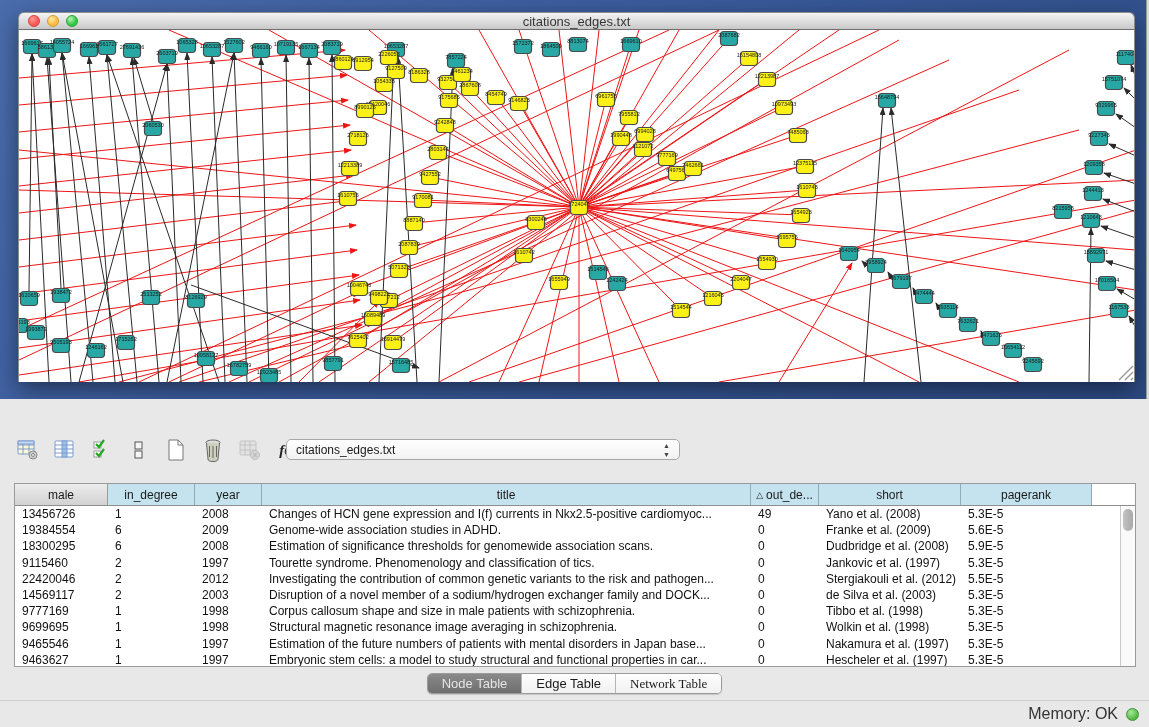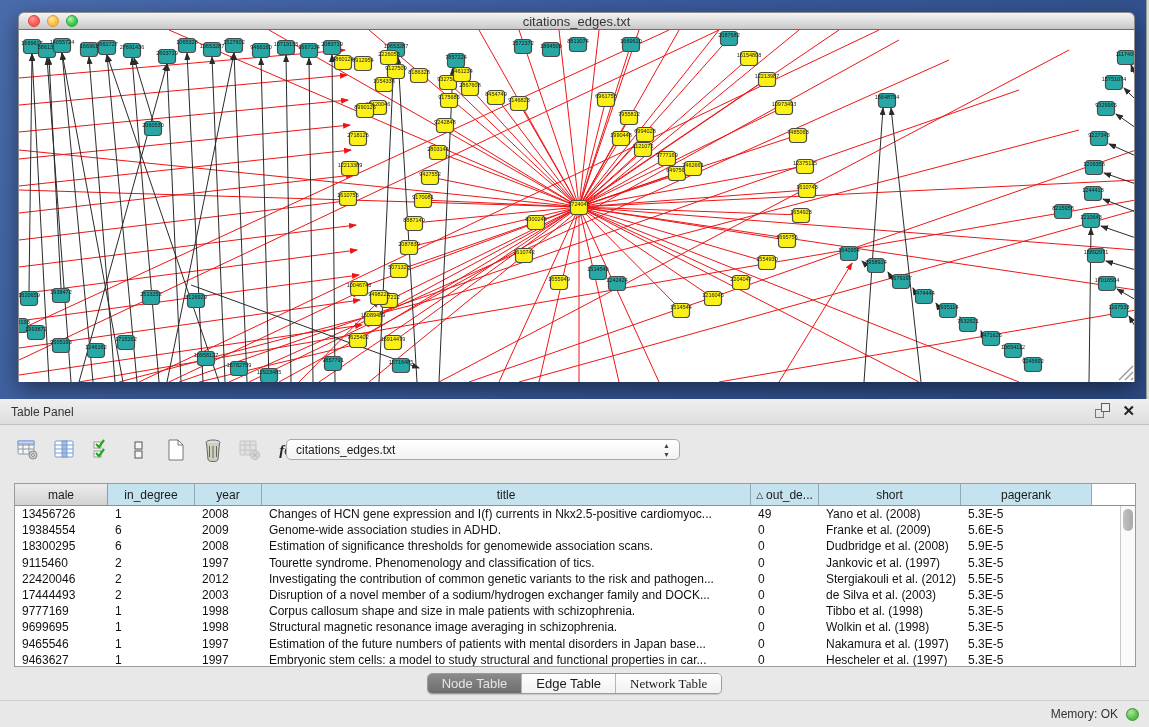--- a/index.html
+++ b/index.html
@@ -69,21 +69,21 @@
   .seg { display:flex; height:21px; border:1px solid #9b9b9b; border-radius:5px; overflow:hidden;
     background:#fdfdfd; box-shadow:0 1px 1px rgba(0,0,0,.15); }
   .seg-btn { font-size:13px; color:#1a1a1a; padding:0 14px; display:flex; align-items:center;
     border-right:1px solid #b5b5b5; background:linear-gradient(#fefefe,#f1f1f1); }
   .seg-btn:last-child { border-right:none;font-family:Liberation Serif, serif; }
   .seg-btn.active { background:linear-gradient(#8a8a8a,#6e6e6e); color:#e6e6e6; }
 
   
   .statusbar { position:absolute; left:0; top:301px; width:1149px; height:27px; border-top:1px solid #cfcfcf;
     display:flex; align-items:center; justify-content:flex-end; }
-  .mem-label { font-size:12px; color:#333; margin-right:8px; }
+  .mem-label { font-size:16px; color:#333; margin-right:8px; }
   .mem-dot { width:13px; height:13px; border-radius:50%; margin-right:10px;
     background:radial-gradient(circle at 35% 30%, #a8e89a, #55bb44 65%); border:1.5px solid #3f8f3f; }
 </style>
 </head>
 <body>
 
 <div class="screen">
 
   <div class="desktop">
     <div class="mac-window">
@@ -704,30 +704,20 @@
             <line x1="1112" y1="350" x2="1114" y2="348"></line>
           </g>
         </svg>
       </div>
     </div>
     <div class="right-sliver"></div>
   </div>
 
   <div class="bottom">
 
-    <div class="panel-header">
-      <span class="panel-title">Table Panel</span>
-      <div class="panel-actions">
-        <span class="float-icon">
-            <span class="sq1"></span>
-            <span class="sq2"></span>
-          </span>
-        <span class="close-x">✕</span>
-      </div>
-    </div>
 
     <div class="toolbar">
       <div class="tb-icons">
         <span class="tb-btn">
           <svg width="22" height="22" viewBox="0 0 22 22">
               <rect x="1" y="2" width="16" height="13" rx="1" fill="#fdf6d8" stroke="#7a9bd0"></rect>
               <path d="M1 6h16M1 10h16M6 2v13M12 2v13" stroke="#7a9bd0" stroke-width="1"></path>
               <rect x="1" y="2" width="16" height="3" fill="#c7d9f2" stroke="#7a9bd0"></rect>
               <circle cx="16" cy="16" r="4" fill="#cfcfcf" stroke="#8a8a8a"></circle>
               <circle cx="16" cy="16" r="1.5" fill="#efefef" stroke="#8a8a8a"></circle>
@@ -836,21 +826,21 @@
           <div class="tr">
             <div class="td" style="width: 93px;">22420046</div>
             <div class="td" style="width: 87px;">2</div>
             <div class="td" style="width: 67px;">2012</div>
             <div class="td" style="width: 489px;">Investigating the contribution of common genetic variants to the risk and pathogen...</div>
             <div class="td" style="width: 68px;">0</div>
             <div class="td" style="width: 142px;">Stergiakouli et al. (2012)</div>
             <div class="td" style="width: 131px;">5.5E-5</div>
           </div>
           <div class="tr">
-            <div class="td" style="width: 93px;">17444493</div>
+            <div class="td" style="width: 93px;">14569117</div>
             <div class="td" style="width: 87px;">2</div>
             <div class="td" style="width: 67px;">2003</div>
             <div class="td" style="width: 489px;">Disruption of a novel member of a sodium/hydrogen exchanger family and DOCK...</div>
             <div class="td" style="width: 68px;">0</div>
             <div class="td" style="width: 142px;">de Silva et al. (2003)</div>
             <div class="td" style="width: 131px;">5.3E-5</div>
           </div>
           <div class="tr">
             <div class="td" style="width: 93px;">9777169</div>
             <div class="td" style="width: 87px;">1</div>

